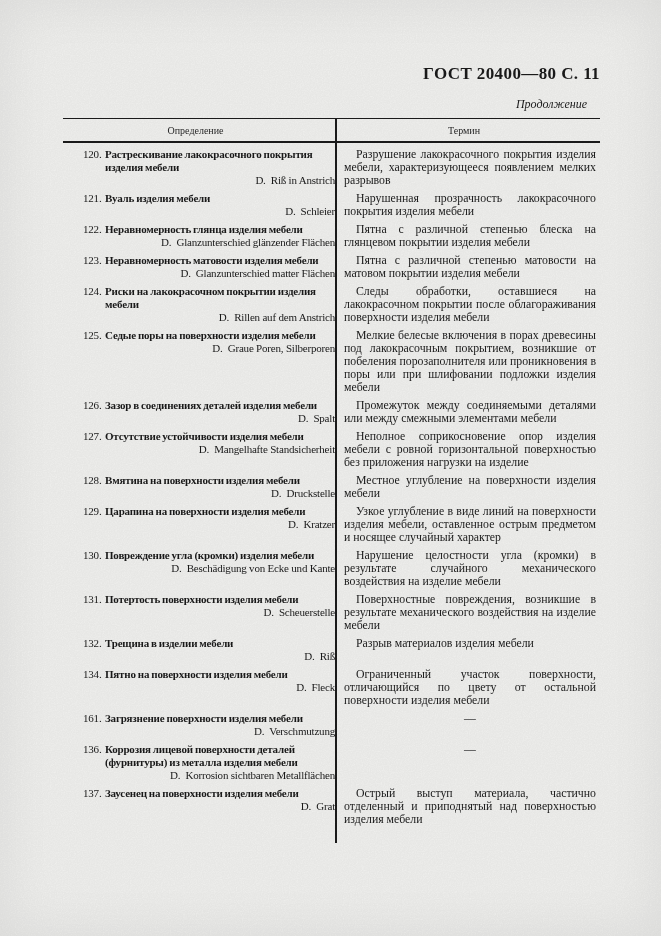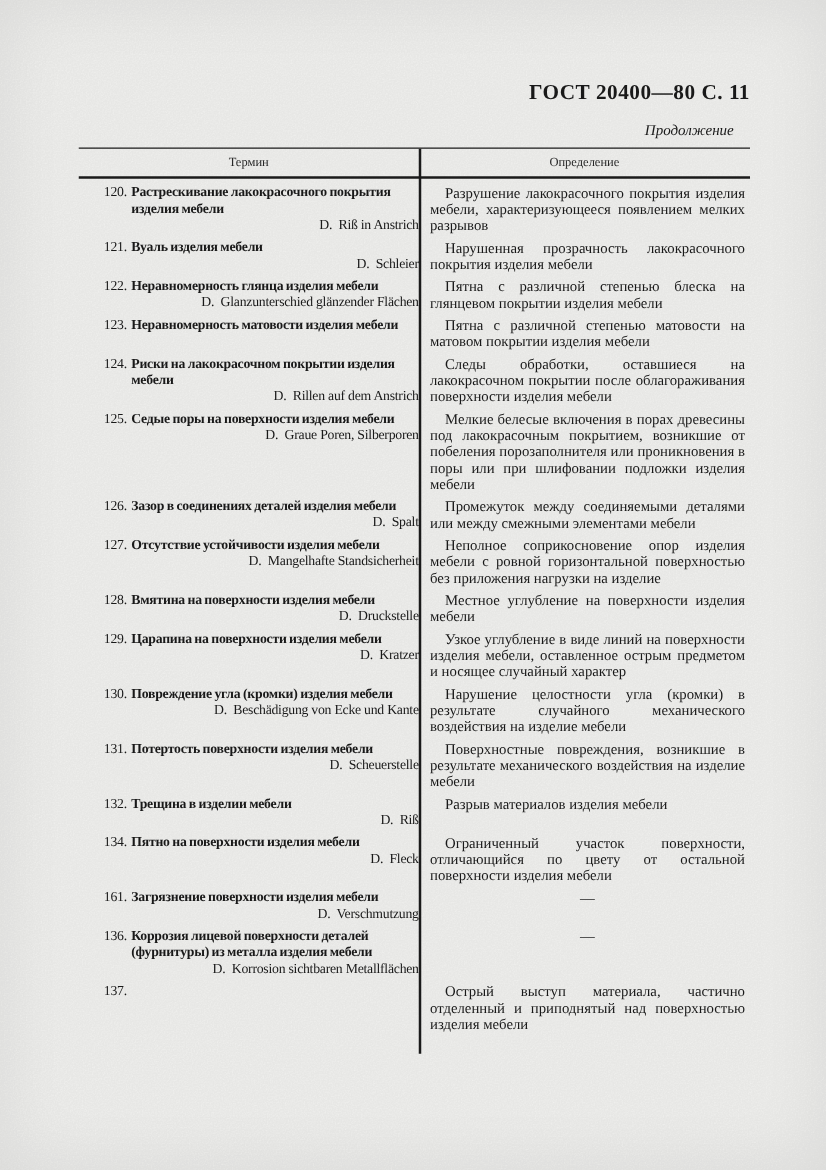--- a/index.html
+++ b/index.html
@@ -118,22 +118,22 @@
 </head>
 <body>
 
 <div class="page">
 
   <div class="doc-ref">ГОСТ 20400—80 С. 11</div>
   <div class="continuation">Продолжение</div>
 
   <div class="gost-table">
     <div class="thead">
+      <div class="th th-def">Определение</div>
       <div class="th th-term">Термин</div>
-      <div class="th th-def">Определение</div>
     </div>
     <div class="tbody" id="rows">
         <div class="row">
           <div class="term-cell">
             <span class="num">120.</span>
             <span class="term-body">
               <span class="term-ru">Растрескивание лакокрасочного покрытия
 изделия мебели</span>
               <span class="term-de">D.  Riß in Anstrich</span>
             </span>
@@ -158,20 +158,21 @@
               <span class="term-de">D.  Glanzunterschied glänzender Flächen</span>
             </span>
           </div>
           <div class="def-cell">Пятна с различной степенью блеска на глянцевом покрытии изделия мебели</div>
         </div>
         <div class="row">
           <div class="term-cell">
             <span class="num">123.</span>
             <span class="term-body">
               <span class="term-ru">Неравномерность матовости изделия мебели</span>
+              <span class="term-de">D.  Glanzunterschied matter Flächen</span>
             </span>
           </div>
           <div class="def-cell">Пятна с различной степенью матовости на матовом покрытии изделия мебели</div>
         </div>
         <div class="row">
           <div class="term-cell">
             <span class="num">124.</span>
             <span class="term-body">
               <span class="term-ru">Риски на лакокрасочном покрытии изделия
 мебели</span>
@@ -287,20 +288,24 @@
               <span class="term-ru">Коррозия лицевой поверхности деталей
 (фурнитуры) из металла изделия мебели</span>
               <span class="term-de">D.  Korrosion sichtbaren Metallflächen</span>
             </span>
           </div>
           <div class="def-cell dash">—</div>
         </div>
         <div class="row">
           <div class="term-cell">
             <span class="num">137.</span>
+            <span class="term-body">
+              <span class="term-ru">Заусенец на поверхности изделия мебели</span>
+              <span class="term-de">D.  Grat</span>
+            </span>
           </div>
           <div class="def-cell">Острый выступ материала, частично отделенный и приподнятый над поверхностью изделия мебели</div>
         </div>
       </div>
   </div>
 
   <svg class="grain" xmlns="http://www.w3.org/2000/svg">
     <filter id="noiseFilter">
       <feTurbulence type="fractalNoise" baseFrequency="0.85" numOctaves="2" stitchTiles="stitch"></feTurbulence>
       <feColorMatrix type="matrix" values="0 0 0 0 0  0 0 0 0 0  0 0 0 0 0  0.6 0.6 0.6 0 0"></feColorMatrix>

